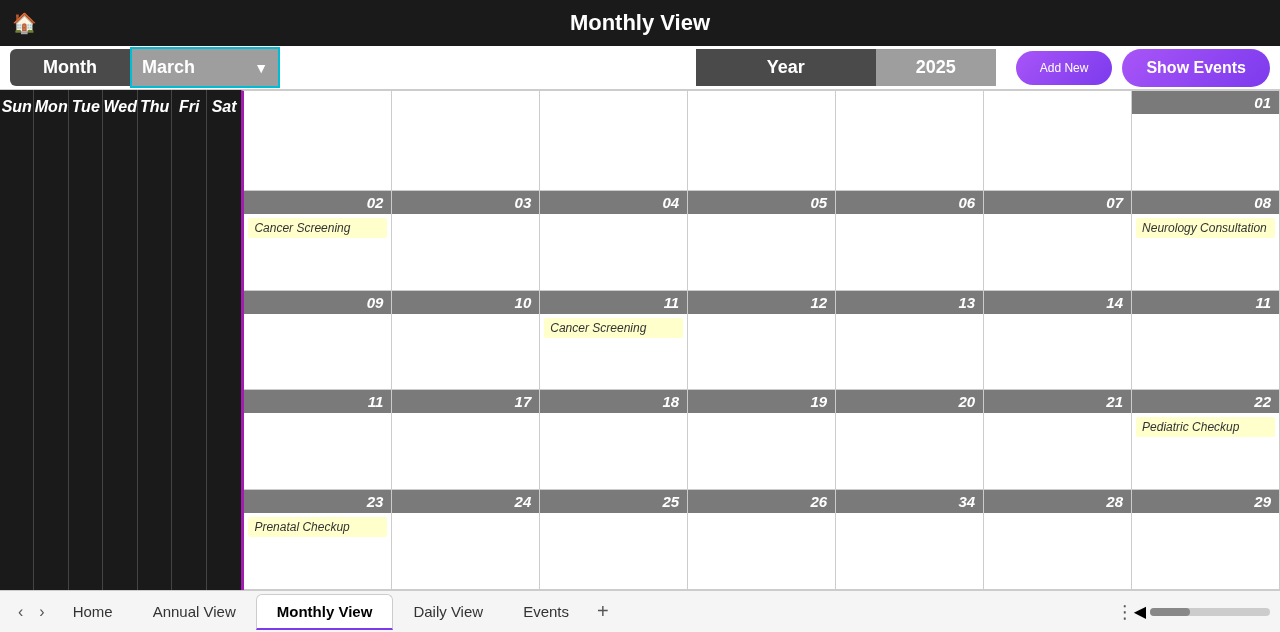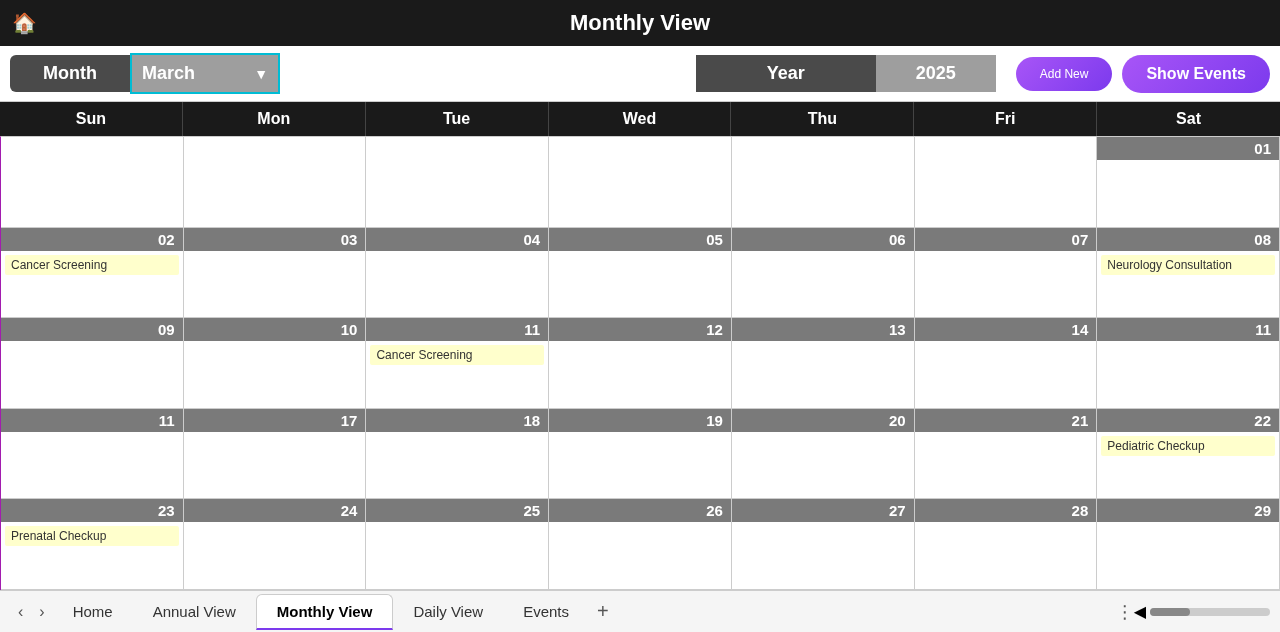--- a/index.html
+++ b/index.html
@@ -26,21 +26,21 @@
       font-weight: bold;
     }
 
     
     .controls-bar {
       background: #fff;
       display: flex;
       align-items: center;
       padding: 8px 10px;
       gap: 0;
-      height: 56px;
+      height: 44px;
       border-bottom: 1px solid #ccc;
     }
     .ctrl-month-label {
       background: #4a4a4a;
       color: white;
       font-size: 18px;
       font-weight: bold;
       padding: 8px 20px;
       border-radius: 6px 0 0 6px;
       min-width: 120px;
@@ -102,22 +102,23 @@
       font-size: 16px;
       font-weight: bold;
       cursor: pointer;
       margin-left: 10px;
     }
 
     
     .calendar-container {
       flex: 1;
       display: flex;
-      flex-direction: column;
+      flex-direction: row;
       overflow: hidden;
+      font-style: italic;
     }
 
     .day-headers {
       display: grid;
       grid-template-columns: repeat(7, 1fr);
       background: #1a1a1a;
     }
     .day-header {
       color: white;
       font-size: 16px;
@@ -125,21 +126,21 @@
       text-align: center;
       padding: 8px 0;
       border-right: 1px solid #444;
     }
     .day-header:last-child { border-right: none; }
 
     .calendar-grid {
       display: grid;
       grid-template-rows: repeat(5, 1fr);
       flex: 1;
-      border-left: 1px solid #a21caf;
+      border-left: 3px solid #a21caf;
       border-top: 1px solid #ccc;
     }
     .calendar-week {
       display: grid;
       grid-template-columns: repeat(7, 1fr);
       border-bottom: 1px solid #ccc;
     }
     .calendar-cell {
       border-right: 1px solid #ccc;
       min-height: 80px;
@@ -376,21 +377,21 @@
         <div class="calendar-cell">
           <div class="cell-date">24</div>
         </div>
         <div class="calendar-cell">
           <div class="cell-date">25</div>
         </div>
         <div class="calendar-cell">
           <div class="cell-date">26</div>
         </div>
         <div class="calendar-cell">
-          <div class="cell-date">27</div>
+          <div class="cell-date">34</div>
         </div>
         <div class="calendar-cell">
           <div class="cell-date">28</div>
         </div>
         <div class="calendar-cell">
           <div class="cell-date">29</div>
         </div>
       </div>
     </div>
 </div>

